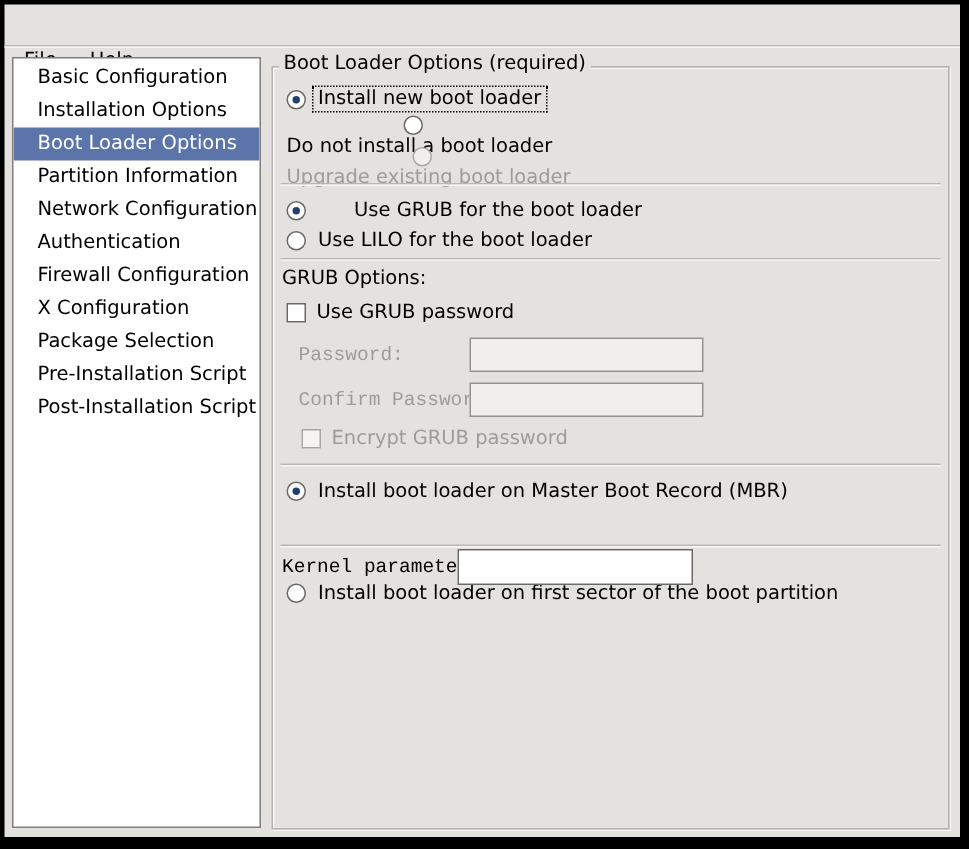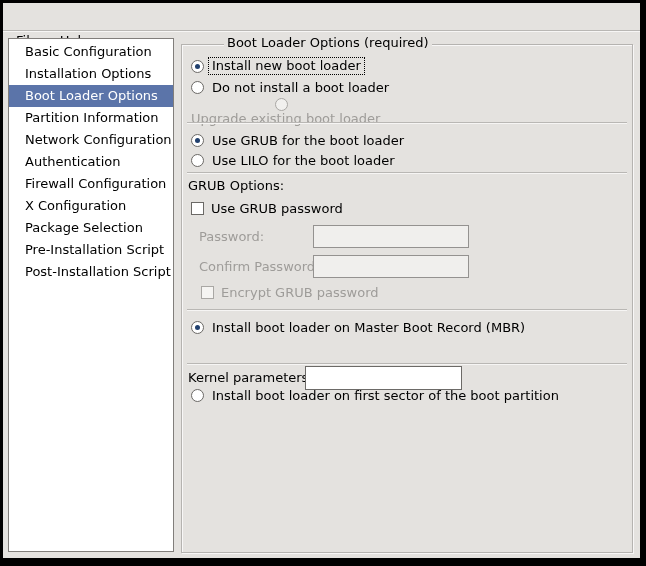--- a/index.html
+++ b/index.html
@@ -41,21 +41,21 @@
   }
   .sidebar-item.selected{background:var(--selection-bg);color:var(--selection-text);}
   
   .frame{
     position:absolute;left:178px;top:41px;width:452px;height:509px;box-sizing:border-box;
     border:1px solid #b5b3b0;
     box-shadow:inset 1px 1px 0 rgba(250,250,249,.9),1px 1px 0 rgba(250,250,249,.9);
   }
   .frame-title{
     position:absolute;top:-10px;left:4px;background:var(--window-bg);
-    padding:0 3px;white-space:nowrap;margin-left:38px;
+    padding:0 3px;white-space:nowrap;
   }
   
   .row{position:absolute;height:20px;display:flex;align-items:center;white-space:nowrap;}
   .radio{
     width:13px;height:13px;border-radius:50%;background:#fff;
     border:1px solid #6b6966;box-sizing:border-box;position:relative;flex:none;
     margin-right:8px;
   }
   .radio.checked::after{
     content:"";position:absolute;left:3px;top:3px;width:5px;height:5px;
@@ -73,21 +73,21 @@
     position:absolute;left:5px;right:5px;height:0;
     border-top:1px solid #b9b7b4;border-bottom:1px solid #f6f5f4;
   }
   
   .entry{
     position:absolute;box-sizing:border-box;height:23px;width:156px;
     border:1px solid #949290;background:#f0efed;font:inherit;padding:0 3px;
   }
   .entry:disabled{color:var(--disabled-text);}
   .entry.enabled{background:#fff;border:1px solid #6c6a67;height:24px;width:157px;}
-  .field-label{position:absolute;line-height:23px;height:23px;}
+  .field-label{position:absolute;line-height:23px;height:23px;font-family:Liberation Mono, monospace;}
 </style>
 </head>
 <body>
 
 <div class="window">
 
   <div class="menubar">
     <div class="menu-item"><span class="accel">F</span><span>ile</span></div>
     <div class="menu-item"><span class="accel">H</span><span>elp</span></div>
   </div>
@@ -107,32 +107,32 @@
     <div class="sidebar-item">Post-Installation Script</div>
   </div>
 
   <div class="frame">
     <div class="frame-title">Boot Loader Options (required)</div>
 
     <div class="row" style="left:9px;top:11px;">
       <span class="radio checked"></span>
       <span class="focus-ring">Install new boot loader</span>
     </div>
-    <div class="row" style="left:9px;top:32px;">
+    <div class="row" style="left:9px;top:32px;flex-direction:column;">
       <span class="radio"></span>
       <span>Do not install a boot loader</span>
     </div>
     <div class="row disabled-text" style="left:9px;top:53px;flex-direction:column;">
       <span class="radio disabled"></span>
       <span>Upgrade existing boot loader</span>
     </div>
 
     <div class="hsep" style="top:77px;"></div>
 
-    <div class="row" style="left:9px;top:85px;">
+    <div class="row" style="left:9px;top:85px;gap:24px;">
       <span class="radio checked"></span>
       <span>Use GRUB for the boot loader</span>
     </div>
     <div class="row" style="left:9px;top:105px;">
       <span class="radio"></span>
       <span>Use LILO for the boot loader</span>
     </div>
 
     <div class="hsep" style="top:127px;"></div>
 

